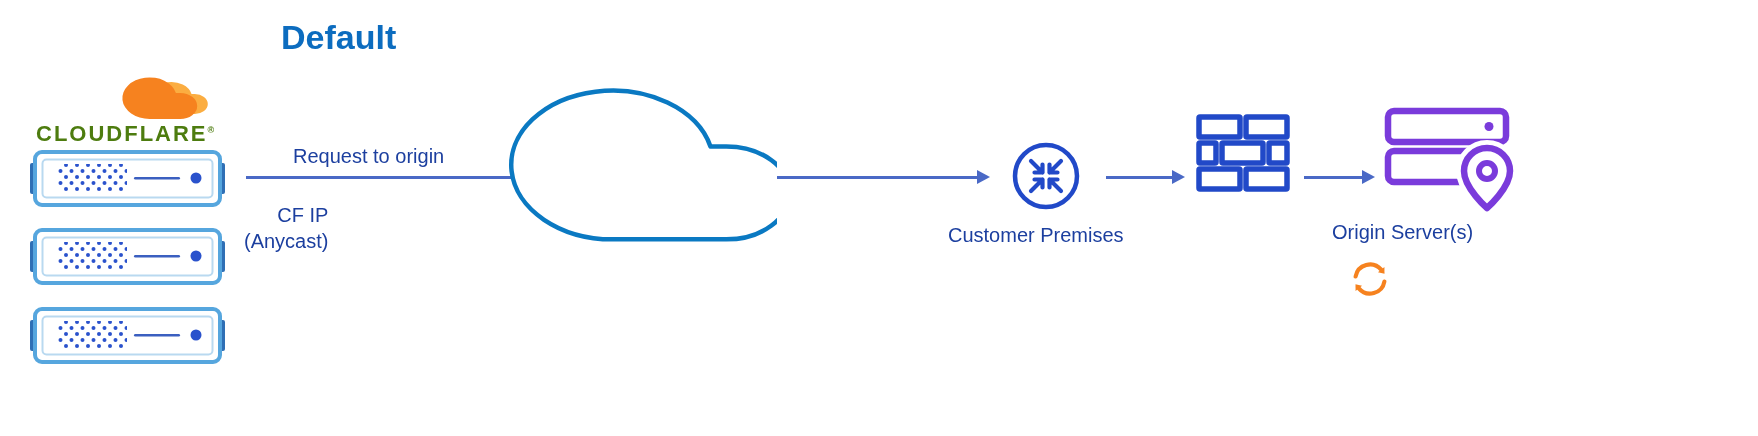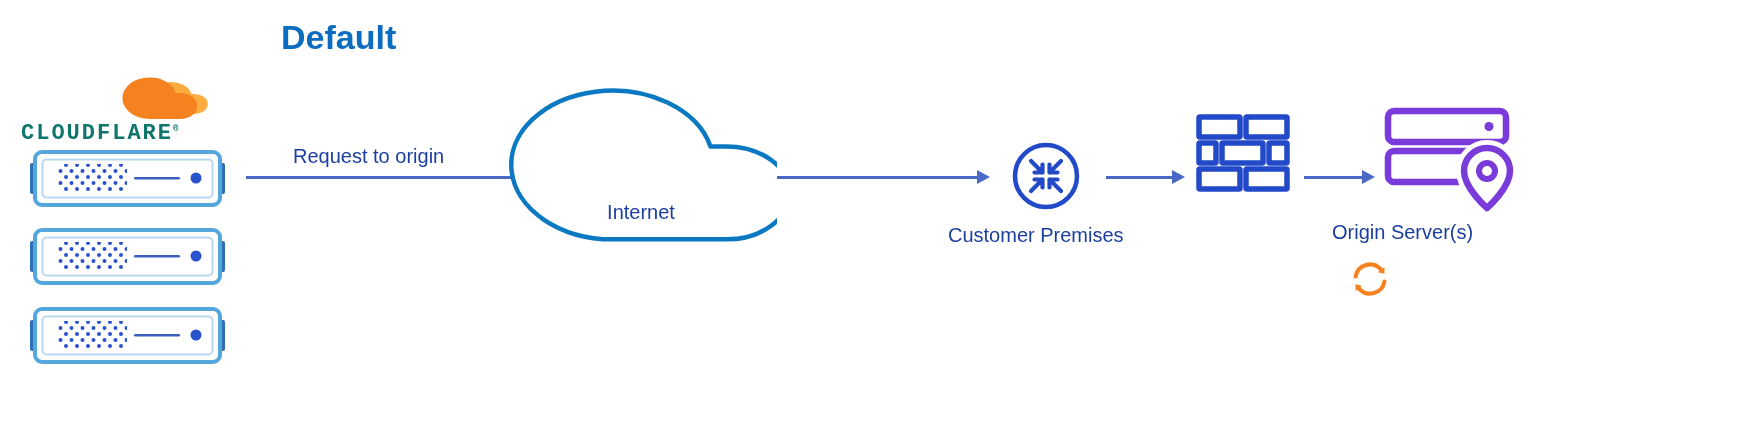--- a/index.html
+++ b/index.html
@@ -15,23 +15,23 @@
     left:281px;top:16px;
     font-size:34px;font-weight:700;line-height:42px;
     color:#0c6cbf;
   }
   .label{
     color:#1c3f9f;
     font-size:20px;line-height:26px;text-align:right;
   }
   .label span{display:block;}
   .logo-text{
-    left:21px;top:121px;
+    left:36px;top:121px;
     font-size:22px;font-weight:800;letter-spacing:2px;
-    color:#0f766e;white-space:nowrap;font-family:Liberation Mono, monospace;
+    color:#4d7c0f;white-space:nowrap;
   }
   .logo-text sup{font-size:9px;letter-spacing:0;}
   .h-line{position:absolute;height:2.5px;background:#4a69c6;}
   .tri{
     position:absolute;width:0;height:0;
     border-top:7px solid transparent;
     border-bottom:7px solid transparent;
     border-left:13px solid #4a69c6;
   }
   .centered{text-align:center;}
@@ -85,25 +85,28 @@
     <rect x="12.5" y="9.5" width="170" height="38" rx="4" fill="none" stroke="#b9d9f0" stroke-width="2"></rect>
     <rect x="27" y="14" width="70" height="29" fill="url(#srvdots)"></rect>
     <rect x="104" y="27" width="46" height="2.6" rx="1.3" fill="#3b5fc0"></rect>
     <circle cx="166" cy="28" r="5.5" fill="#2a52cc"></circle>
   </svg>
 
   <div class="h-line" style="left:246px;top:176px;width:731px"></div>
   <div class="tri" style="left:977px;top:170px"></div>
 
   <div class="abs label" style="left:293px;top:143px">Request to origin</div>
+  <div class="abs label" style="left:244px;top:202px">
+    <span>CF IP</span>
+    <span>(Anycast)</span>
+  </div>
 
   <svg class="abs" style="left:505px;top:86px" width="272" height="158" viewBox="0.5 3.5 21.5 17" preserveAspectRatio="none">
     <path d="M18 10h-1.26A8 8 0 1 0 9 20h9a5 5 0 0 0 0-10z" fill="#ffffff" stroke="#0a79c2" stroke-width="4.5" vector-effect="non-scaling-stroke" stroke-linejoin="round" stroke-linecap="round"></path>
   </svg>
-  <div class="abs label centered" style="left:505px;top:199px;width:272px">Internet</div>
 
   <svg class="abs" style="left:1011px;top:141px" width="70" height="70" viewBox="0 0 70 70">
     <circle cx="35" cy="35" r="31" fill="#ffffff" stroke="#2149c8" stroke-width="4.5"></circle>
     <g stroke="#2149c8" stroke-width="4.2" fill="none" stroke-linecap="round" stroke-linejoin="round">
       <path d="M20 20 L31.5 31.5 M31.5 23.5 V31.5 H23.5"></path>
       <path d="M50 20 L38.5 31.5 M38.5 23.5 V31.5 H46.5"></path>
       <path d="M20 50 L31.5 38.5 M23.5 38.5 H31.5 V46.5"></path>
       <path d="M50 50 L38.5 38.5 M46.5 38.5 H38.5 V46.5"></path>
     </g>
   </svg>

